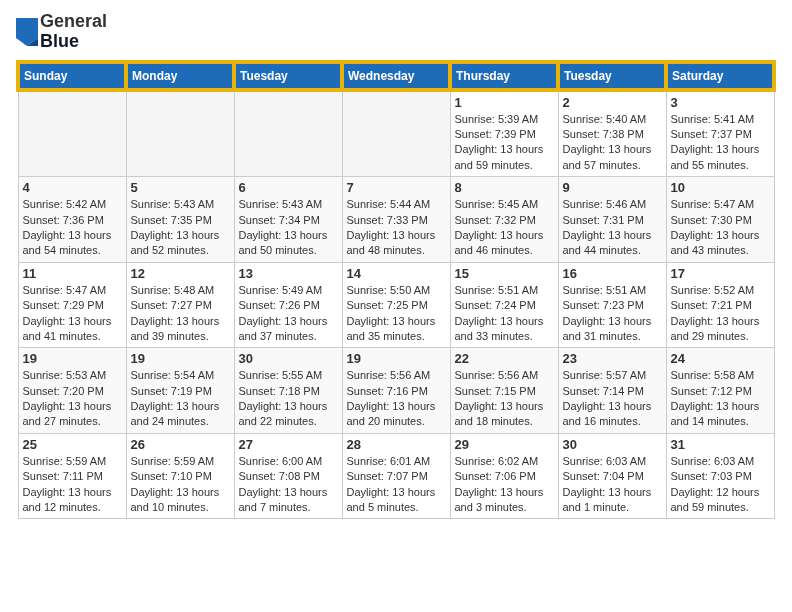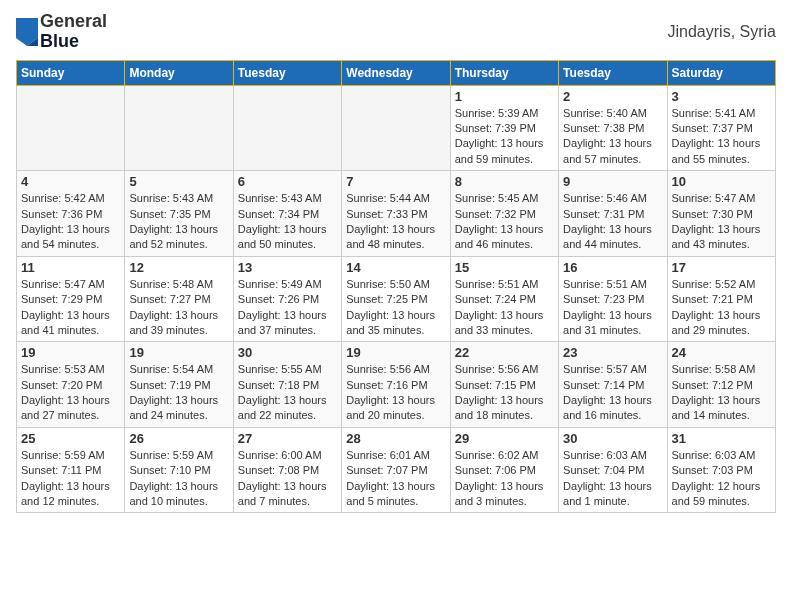--- a/index.html
+++ b/index.html
@@ -61,21 +61,21 @@
       width: 100%;
       border-collapse: collapse;
       font-size: 10px;
     }
     .calendar-table th {
       background: #1e6bb8;
       color: #fff;
       padding: 5px 4px;
       text-align: left;
       font-size: 12px;
-      border: 1px solid #eab308;
+      border: 4px solid #eab308;
     }
     .calendar-table td {
       border: 1px solid #ccc;
       padding: 3px 4px;
       vertical-align: top;
       height: 74px;
       width: calc(100% / 7);
       background: #fff;
     }
     .calendar-table td.empty {
@@ -105,21 +105,20 @@
       <svg class="logo-icon" viewBox="0 0 22 28" xmlns="http://www.w3.org/2000/svg">
         <polygon points="0,0 22,0 22,20 11,28 0,20" fill="#1e6bb8"></polygon>
         <polygon points="11,28 22,20 22,28" fill="#0d4a8a"></polygon>
       </svg>
       <div class="logo-text">
         <span class="logo-general">General</span>
         <span class="logo-blue">Blue</span>
       </div>
     </div>
     <div class="title-block">
-      <div class="location">Jindayris, Syria</div>
     </div>
   </div>
 
   <table class="calendar-table">
     <thead>
       <tr>
         <th>Sunday</th>
         <th>Monday</th>
         <th>Tuesday</th>
         <th>Wednesday</th>

